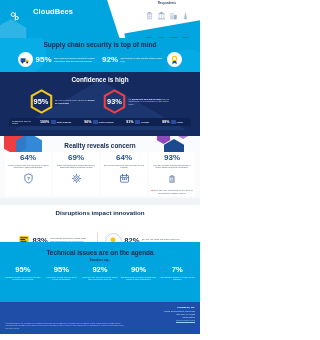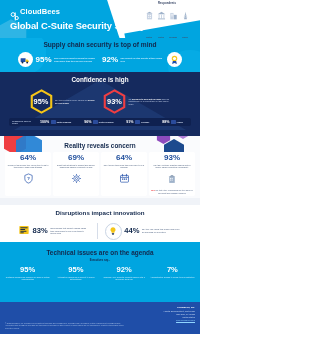--- a/index.html
+++ b/index.html
@@ -15,21 +15,21 @@
   .header{position:relative;height:38px;background:#00a5e0;overflow:hidden;}
   .header .wave{
     position:absolute;right:-6px;top:-16px;width:92px;height:60px;
     background:#ffffff;transform:rotate(-18deg);border-radius:0 0 0 22px;
   }
   .header .waveblue{
     position:absolute;right:-10px;top:26px;width:84px;height:26px;
     background:#00a5e0;transform:rotate(-10deg);
   }
   .hexbg{position:absolute;left:-6px;top:18px;width:34px;height:38px;opacity:.18;}
-  .logo{position:absolute;left:10px;top:7px;display:flex;align-items:flex-end;gap:1px;}
+  .logo{position:absolute;left:10px;top:7px;display:flex;align-items:flex-end;gap:14px;}
   .logo-mark{width:9px;height:9px;position:relative;}
   .logo-txt{color:#fff;font-size:7.5px;font-weight:700;letter-spacing:.1px;}
   .title{position:absolute;left:10px;top:20px;color:#fff;font-size:9.4px;font-weight:700;letter-spacing:-.1px;}
 
   .resp-wrap{position:absolute;right:4px;top:2px;width:58px;text-align:center;z-index:4;}
   .resp-label{font-size:2.7px;color:#2b3a5c;font-weight:700;letter-spacing:.1px;}
   .resp-icons{display:flex;justify-content:center;gap:2px;margin-top:1px;}
   .resp-icon{width:10px;text-align:center;}
   .resp-icon .glyph{display:block;}
   .resp-icon .cap{font-size:1.9px;color:#3d5070;line-height:1.15;margin-top:.5px;font-weight:700;}
@@ -75,21 +75,21 @@
   .real-icon{margin-top:1.5px;}
   .real-note{font-size:1.85px;color:#44587a;line-height:1.25;margin-top:1px;}
   .real-note b{color:#ef3e42;}
 
   .dec-hex{position:absolute;}
 
   
   .band-disrupt{position:relative;background:#ffffff;height:44px;overflow:hidden;border-top:0;}
   .disrupt-top{position:absolute;top:0;left:0;right:0;height:7px;background:#f0f3f8;}
   .dis-title{position:relative;text-align:center;color:#12284c;font-size:6.2px;font-weight:700;padding-top:11px;}
-  .dis-row{position:relative;display:flex;justify-content:center;align-items:center;gap:7px;margin-top:6px;}
+  .dis-row{position:relative;display:flex;justify-content:center;align-items:center;gap:7px;margin-top:16px;}
   .dis-item{display:flex;align-items:center;gap:2.5px;}
   .dis-pct{color:#12284c;font-size:7.6px;font-weight:700;line-height:1;}
   .dis-txt{font-size:2.05px;color:#43587a;line-height:1.3;max-width:40px;}
   .dis-div{width:.6px;height:16px;background:#d6dde9;}
 
   
   .band-tech{position:relative;background:#00a5e0;height:56px;overflow:hidden;}
   .tech-title{text-align:center;color:#12284c;font-size:6.4px;font-weight:700;padding-top:7px;}
   .tech-sub{text-align:center;color:#12284c;font-size:2.6px;font-weight:700;margin-top:3px;}
   .tech-row{display:flex;justify-content:space-between;padding:4px 4px 0;gap:1px;}
@@ -123,21 +123,20 @@
       <span class="logo-mark">
         <svg viewBox="0 0 12 12" width="9" height="9">
           <circle cx="4" cy="3.4" r="2.5" fill="none" stroke="#ffffff" stroke-width="1.3"></circle>
           <path d="M7 1.2 L7 10.8" stroke="#ffffff" stroke-width="1.3" stroke-linecap="round"></path>
           <circle cx="9" cy="8" r="2.1" fill="none" stroke="#ffffff" stroke-width="1.3"></circle>
         </svg>
       </span>
       <span class="logo-txt">CloudBees</span>
     </div>
 
-    <div class="title">Global C-Suite Security Survey</div>
 
     <div class="resp-wrap">
       <div class="resp-label">Respondents</div>
       <div class="resp-icons">
         <div class="resp-icon">
           <span class="glyph">
             <svg viewBox="0 0 14 14" width="9" height="9">
                 <rect x="3" y="4" width="8" height="9" fill="#c9d4e4"></rect>
                 <rect x="5" y="6" width="1.6" height="1.6" fill="#fff"></rect>
                 <rect x="7.6" y="6" width="1.6" height="1.6" fill="#fff"></rect>
@@ -385,21 +384,21 @@
       <div class="dis-div"></div>
 
       <div class="dis-item">
         <span class="badge-circ" style="border:.6px solid #c9d4e4">
           <svg viewBox="0 0 18 18" width="10" height="10">
               <path d="M9 2.2a4.6 4.6 0 0 0-2.6 8.4v1.6h5.2v-1.6A4.6 4.6 0 0 0 9 2.2z" fill="#f5c518"></path>
               <rect x="6.8" y="12.8" width="4.4" height="1.2" rx=".5" fill="#12284c"></rect>
               <rect x="7.4" y="14.6" width="3.2" height="1.1" rx=".5" fill="#12284c"></rect>
             </svg>
         </span>
-        <span class="dis-pct">44%</span>
+        <span class="dis-pct">82%</span>
         <span class="dis-txt">say they are losing time employees could be spending on innovation</span>
       </div>
 
     </div>
   </div>
 
   <div class="band-tech">
     <div class="tech-title">Technical issues are on the agenda</div>
     <div class="tech-sub">Executives say...</div>
     <div class="tech-row">
@@ -407,20 +406,24 @@
         <div class="tech-pct">95%</div>
         <div class="tech-txt">Container images are checked for high or critical vulnerabilities</div>
       </div>
       <div class="tech-card">
         <div class="tech-pct">95%</div>
         <div class="tech-txt">Automation access keys are set to expire automatically</div>
       </div>
       <div class="tech-card">
         <div class="tech-pct">92%</div>
         <div class="tech-txt">Company only accepts commits signed with a developer GPG key</div>
+      </div>
+      <div class="tech-card">
+        <div class="tech-pct">90%</div>
+        <div class="tech-txt">Dependencies for trusted registries are limited at their organization</div>
       </div>
       <div class="tech-card">
         <div class="tech-pct">7%</div>
         <div class="tech-txt">Administrative access to CI/CD tools is restricted</div>
       </div>
     </div>
   </div>
 
   <div class="footer">
     <div class="foot-bar"></div>

